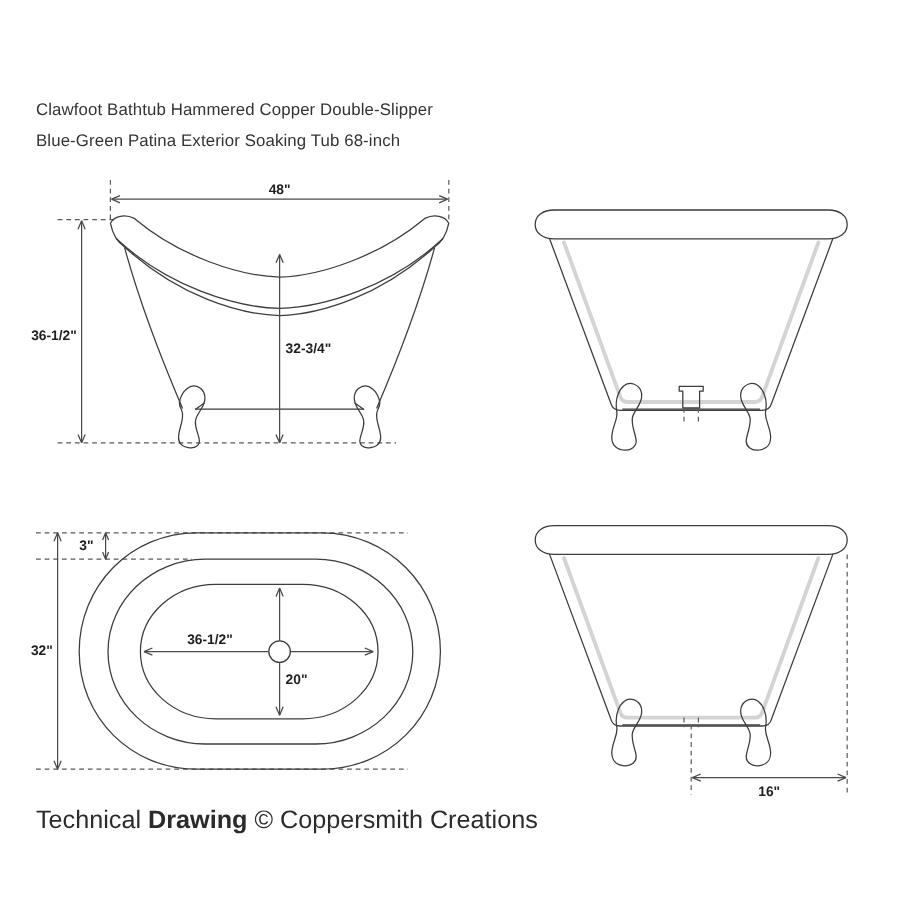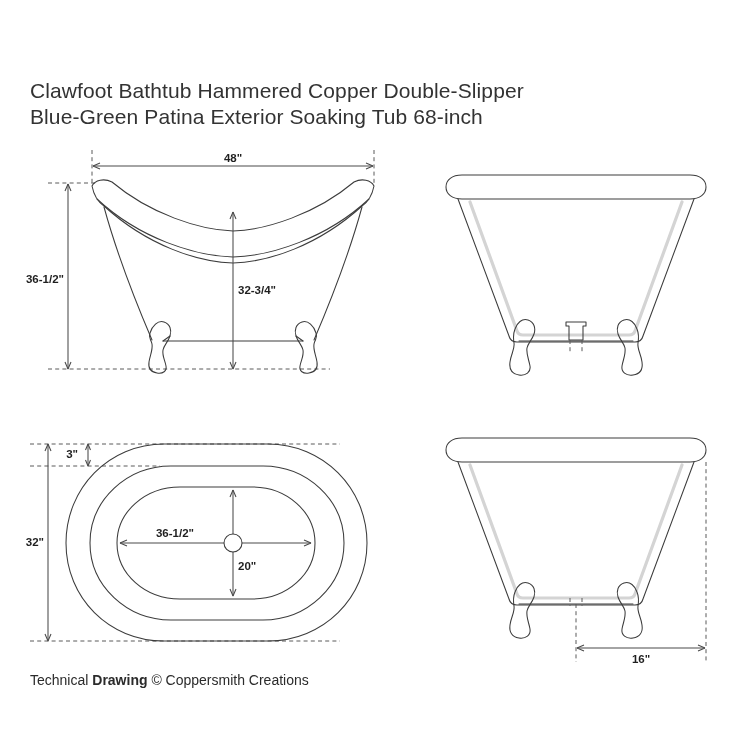--- a/index.html
+++ b/index.html
@@ -22,31 +22,31 @@
     height: 750px;
     background: #ffffff;
   }
   .title-block {
     position: absolute;
     left: 30px;
     top: 78px;
     width: 520px;
   }
   .title-line {
-    font-size: 21px;
+    font-size: 14px;
     line-height: 26px;
     color: #333333;
     letter-spacing: 0.1px;
     white-space: nowrap;
   }
   .caption-block {
     position: absolute;
     left: 30px;
     top: 672px;
-    font-size: 14px;
+    font-size: 21px;
     color: #2b2b2b;
     white-space: nowrap;
   }
   .caption-block .bold { font-weight: bold; }
   .caption-block span { display: inline; }
   svg.draw {
     position: absolute;
     left: 0; top: 0;
     width: 750px;
     height: 750px;

